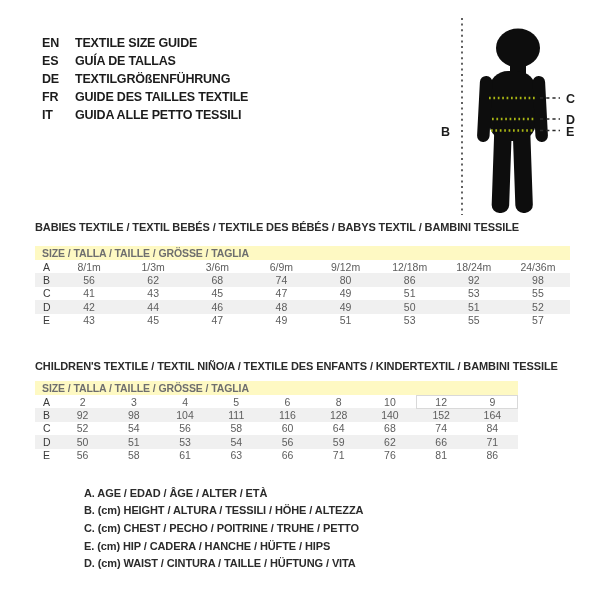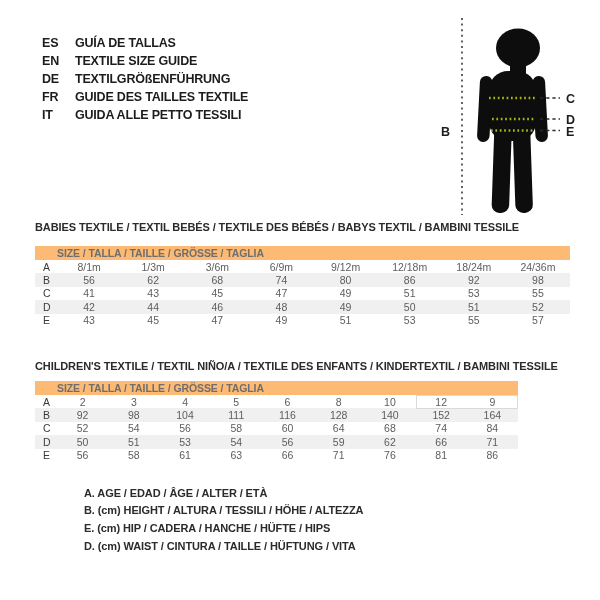--- a/index.html
+++ b/index.html
@@ -33,23 +33,23 @@
     white-space:nowrap;
   }
   .babies-heading { left:35px; top:221px; }
   .children-heading { left:35px; top:360px; }
 
   .table-block { position:absolute; }
   .babies-table { left:35px; top:246px; width:535px; }
   .children-table { left:35px; top:381px; width:483px; }
 
   .size-bar {
-    height:14px; background:#fdba74; color:#6e6e6e;
+    height:14px; background:#fef9c3; color:#6e6e6e;
     font-size:10.5px; font-weight:bold; letter-spacing:-0.1px;
-    display:flex; align-items:center; padding-left:22px;
+    display:flex; align-items:center; padding-left:7px;
     white-space:nowrap;
   }
   .rows { position:relative; }
   .trow { display:flex; height:13.4px; align-items:center; }
   .rows .trow:nth-child(even) { background:#f0f0f0; }
   .tlabel {
     width:22px; padding-left:8px; font-size:10.5px; color:#3a3a3a;
     font-weight:normal;
   }
   .tcell {
@@ -67,26 +67,26 @@
     font-size:11px; font-weight:bold; color:#2b2b2b; letter-spacing:-0.1px;
     white-space:nowrap;
     margin-left:44px;
   }
 </style>
 </head>
 <body>
 
 <div class="abs lang-block">
   <div class="lang-row">
+    <span class="lang-code">EN</span>
+    <span class="lang-label">TEXTILE SIZE GUIDE</span>
+  </div>
+  <div class="lang-row">
     <span class="lang-code">ES</span>
     <span class="lang-label">GUÍA DE TALLAS</span>
-  </div>
-  <div class="lang-row">
-    <span class="lang-code">EN</span>
-    <span class="lang-label">TEXTILE SIZE GUIDE</span>
   </div>
   <div class="lang-row">
     <span class="lang-code">DE</span>
     <span class="lang-label">TEXTILGRÖßENFÜHRUNG</span>
   </div>
   <div class="lang-row">
     <span class="lang-code">FR</span>
     <span class="lang-label">GUIDE DES TAILLES TEXTILE</span>
   </div>
   <div class="lang-row">
@@ -257,15 +257,16 @@
         <span class="tcell">81</span>
         <span class="tcell">86</span>
       </div>
     </div>
   <div class="hl-box"></div>
 </div>
 
 <div class="abs legend-block">
   <div class="legend-line">A. AGE / EDAD / ÂGE / ALTER / ETÀ</div>
   <div class="legend-line">B. (cm) HEIGHT / ALTURA / TESSILI / HÖHE / ALTEZZA</div>
+  <div class="legend-line">C. (cm) CHEST / PECHO / POITRINE / TRUHE / PETTO</div>
   <div class="legend-line">E. (cm) HIP / CADERA / HANCHE / HÜFTE / HIPS</div>
   <div class="legend-line">D. (cm) WAIST / CINTURA / TAILLE / HÜFTUNG / VITA</div>
 </div>
 
 </body></html>

